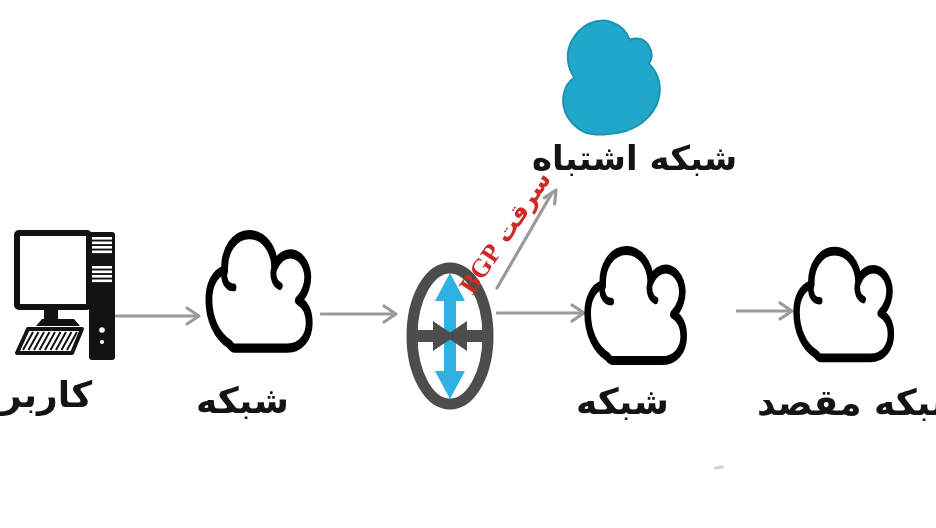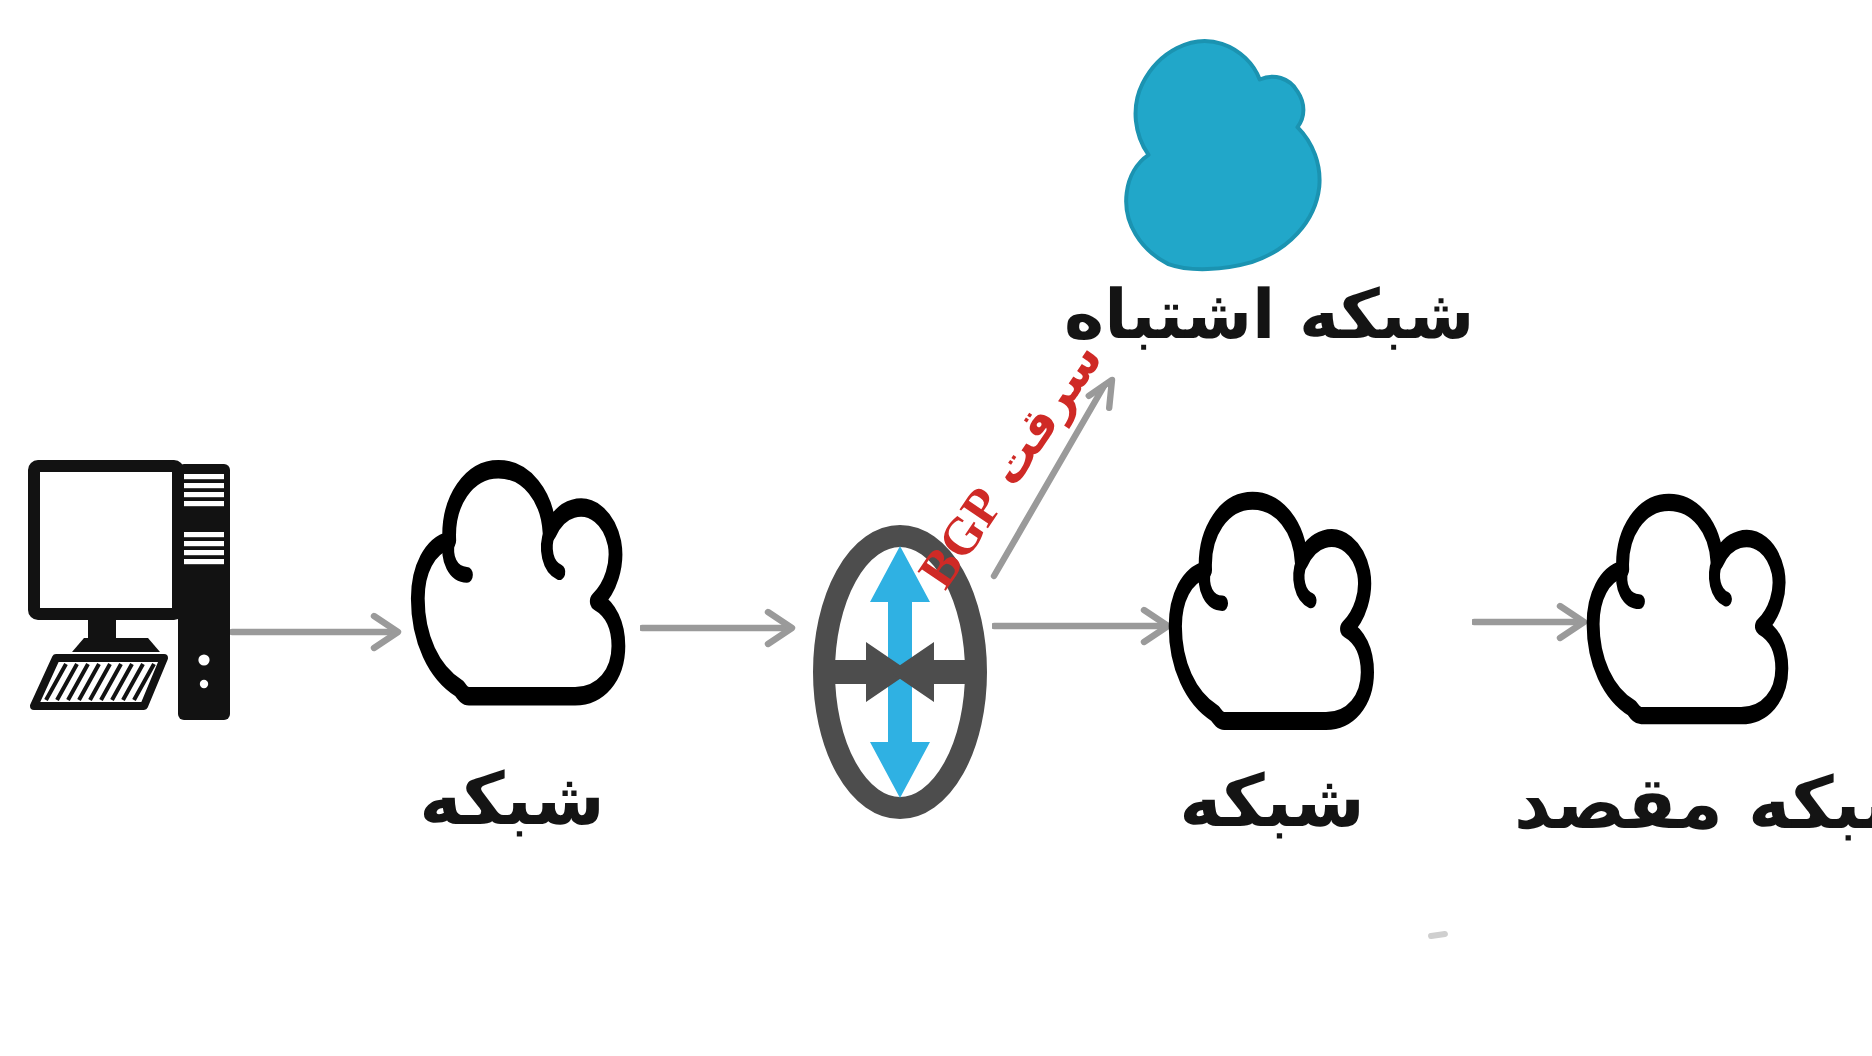--- a/index.html
+++ b/index.html
@@ -12,21 +12,21 @@
     --hijack-text:#cf2a26;
     --label-text:#141414;
   }
   html,body{margin:0;padding:0;background:var(--background);}
   #canvas{
     position:relative;width:936px;height:528px;background:var(--background);
     overflow:hidden;font-family:"DejaVu Sans",sans-serif;
   }
   .abs{position:absolute;}
   .label{
-    position:absolute;text-align:center;font-weight:bold;
+    position:absolute;text-align:left;font-weight:bold;
     color:var(--label-text);font-family:"DejaVu Sans",sans-serif;
     white-space:nowrap;line-height:1.15;
   }
   .label .latin-serif{
     font-family:"Liberation Serif","DejaVu Serif",serif;
     font-weight:normal;font-size:40px;
   }
   .hijack-label{
     position:absolute;left:436px;top:214px;width:140px;height:36px;
     text-align:center;font-weight:bold;font-size:24px;
@@ -85,20 +85,21 @@
       <rect x="80" y="20" width="20" height="2.6"></rect>
       <rect x="80" y="24.5" width="20" height="2.6"></rect>
       <rect x="80" y="40" width="20" height="2.6"></rect>
       <rect x="80" y="44.5" width="20" height="2.6"></rect>
       <rect x="80" y="49" width="20" height="2.6"></rect>
       <rect x="80" y="53.5" width="20" height="2.6"></rect>
       <circle cx="90" cy="104" r="2.8"></circle>
       <circle cx="90" cy="116" r="2.1"></circle>
     </g>
   </svg>
+  <div class="label" style="left:1px;top:374px;width:120px;font-size:36px">کاربر</div>
 
   <svg class="abs flow-arrow" style="left:115px;top:301px" width="94" height="30">
     <line x1="1" y1="15" x2="82" y2="15"></line>
       <polyline points="72,7 84,15 72,23"></polyline>
   </svg>
 
   <svg class="abs" style="left:203px;top:228px" width="118" height="132" viewBox="0 0 120 100" preserveAspectRatio="none">
     <use href="#sym-cloud"></use>
   </svg>
   <div class="label" style="left:196px;top:380px;width:120px;font-size:36px">شبکه</div>

